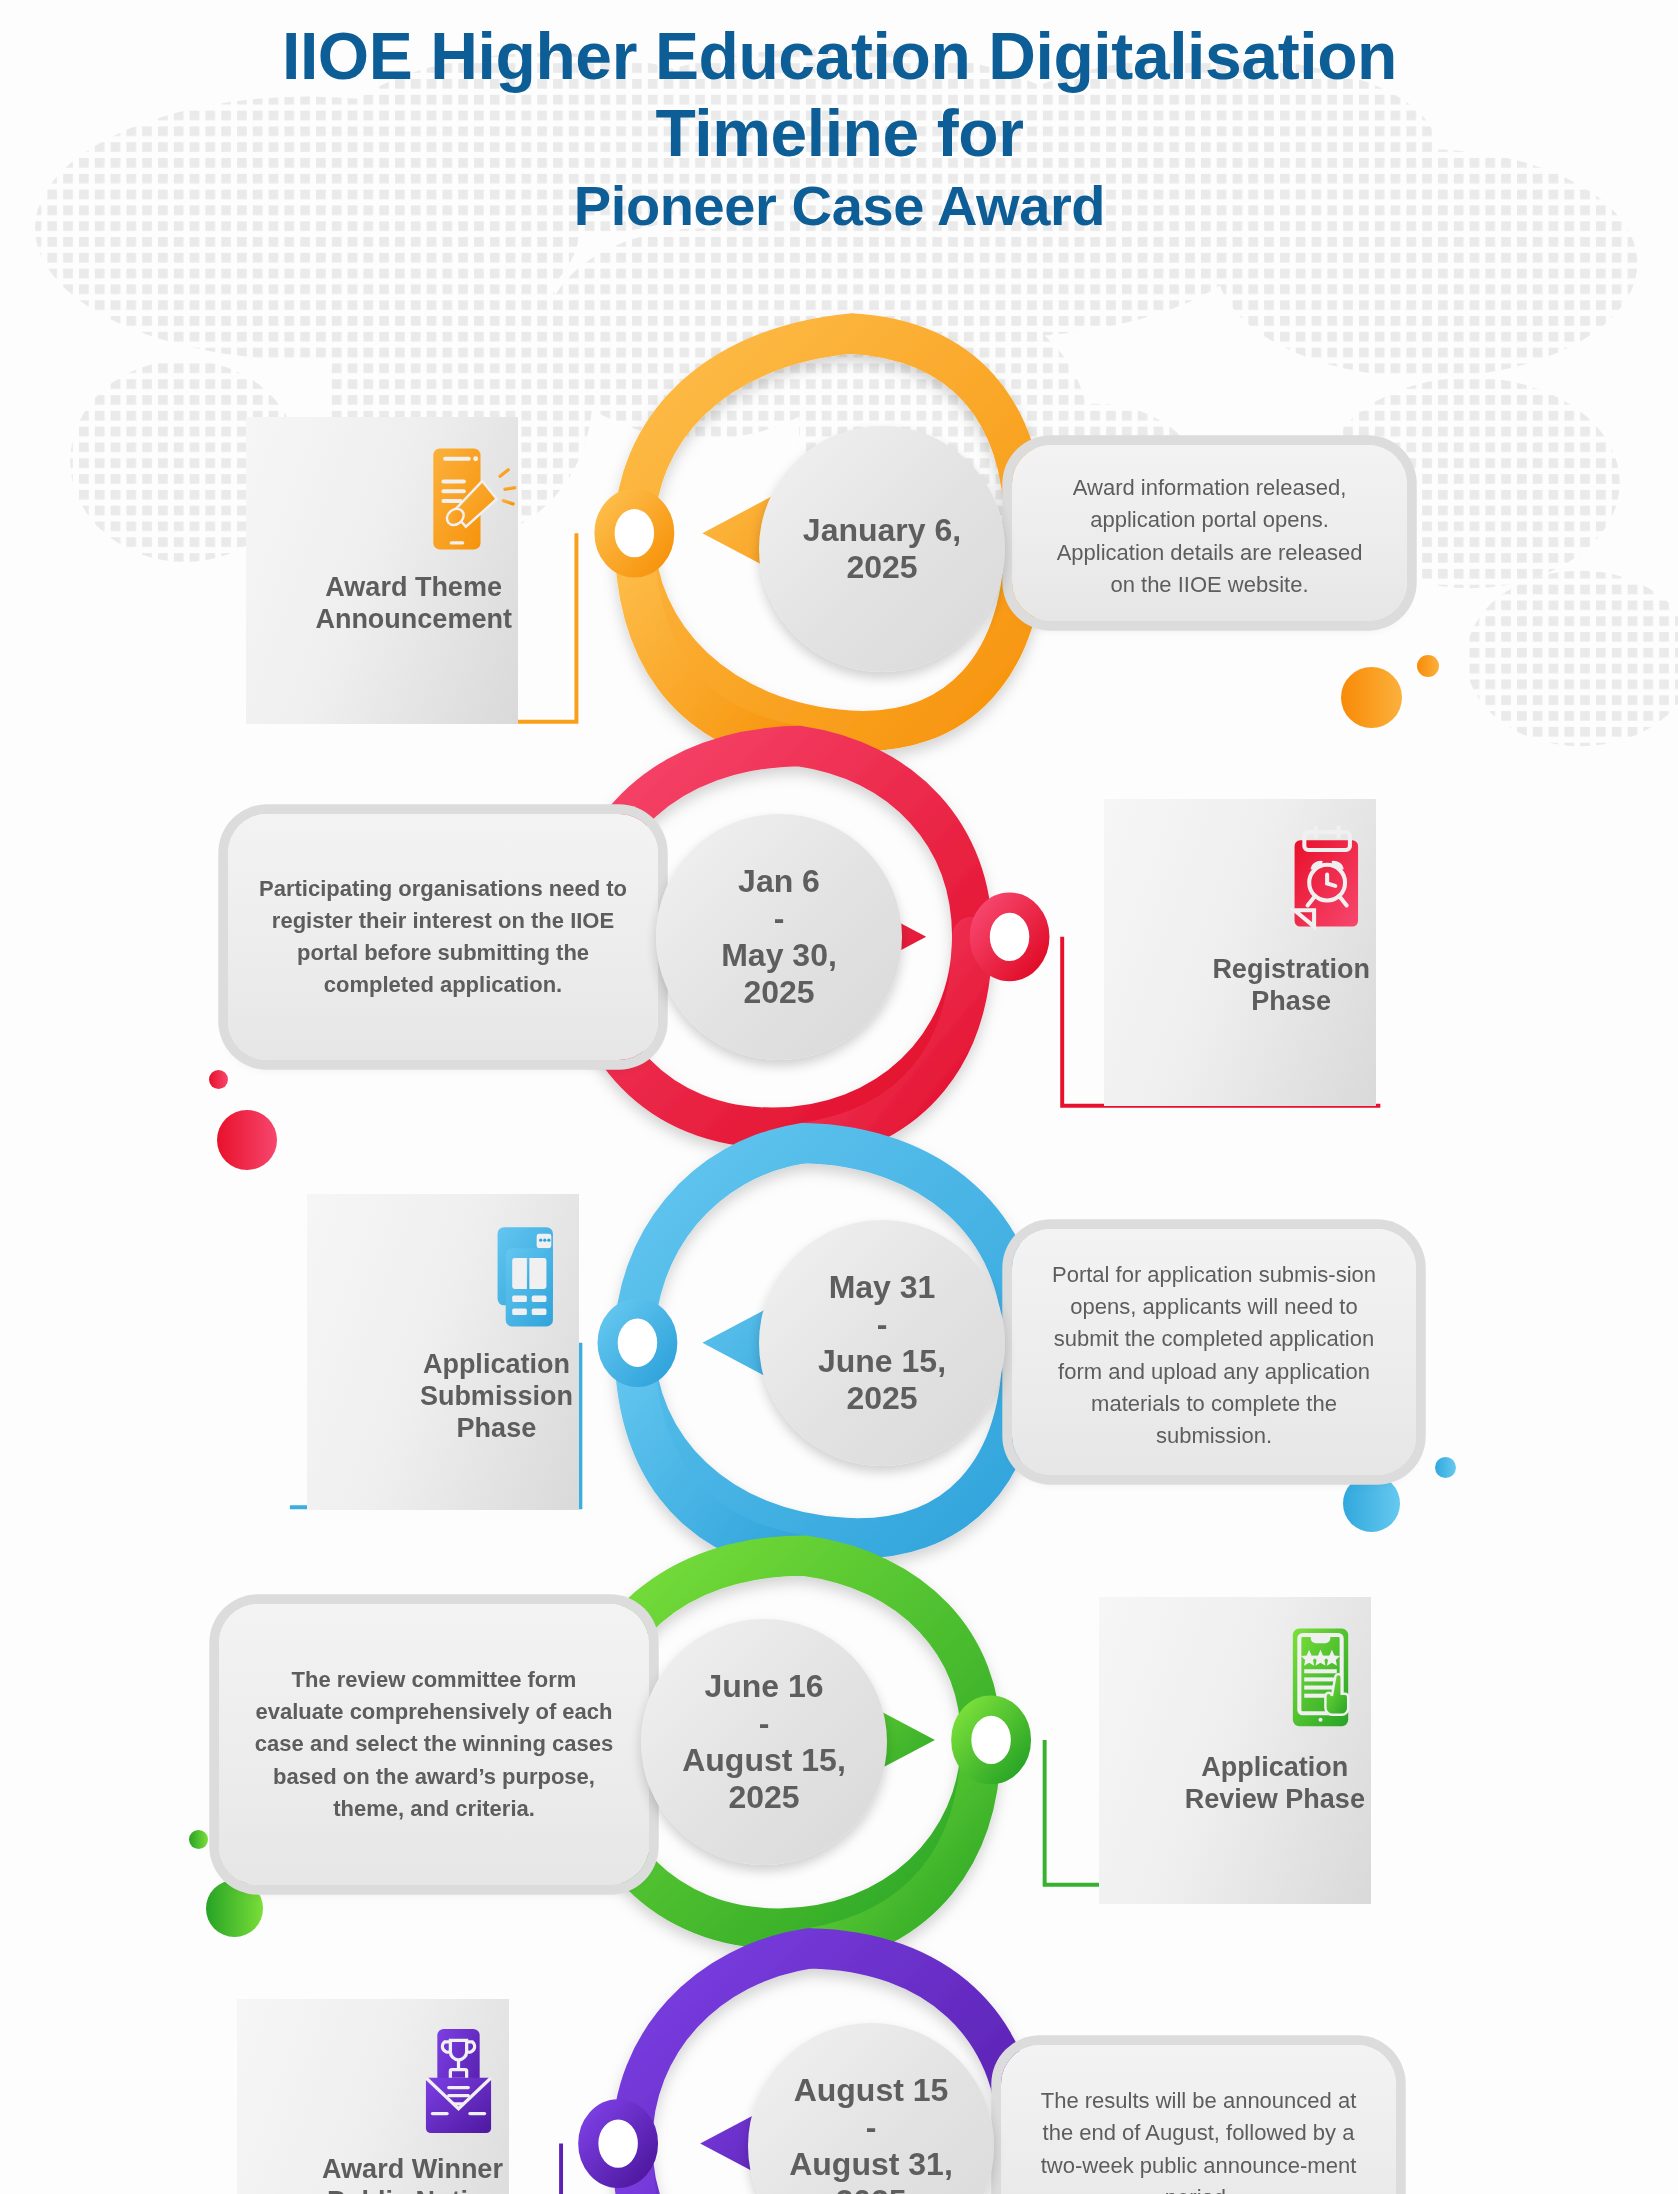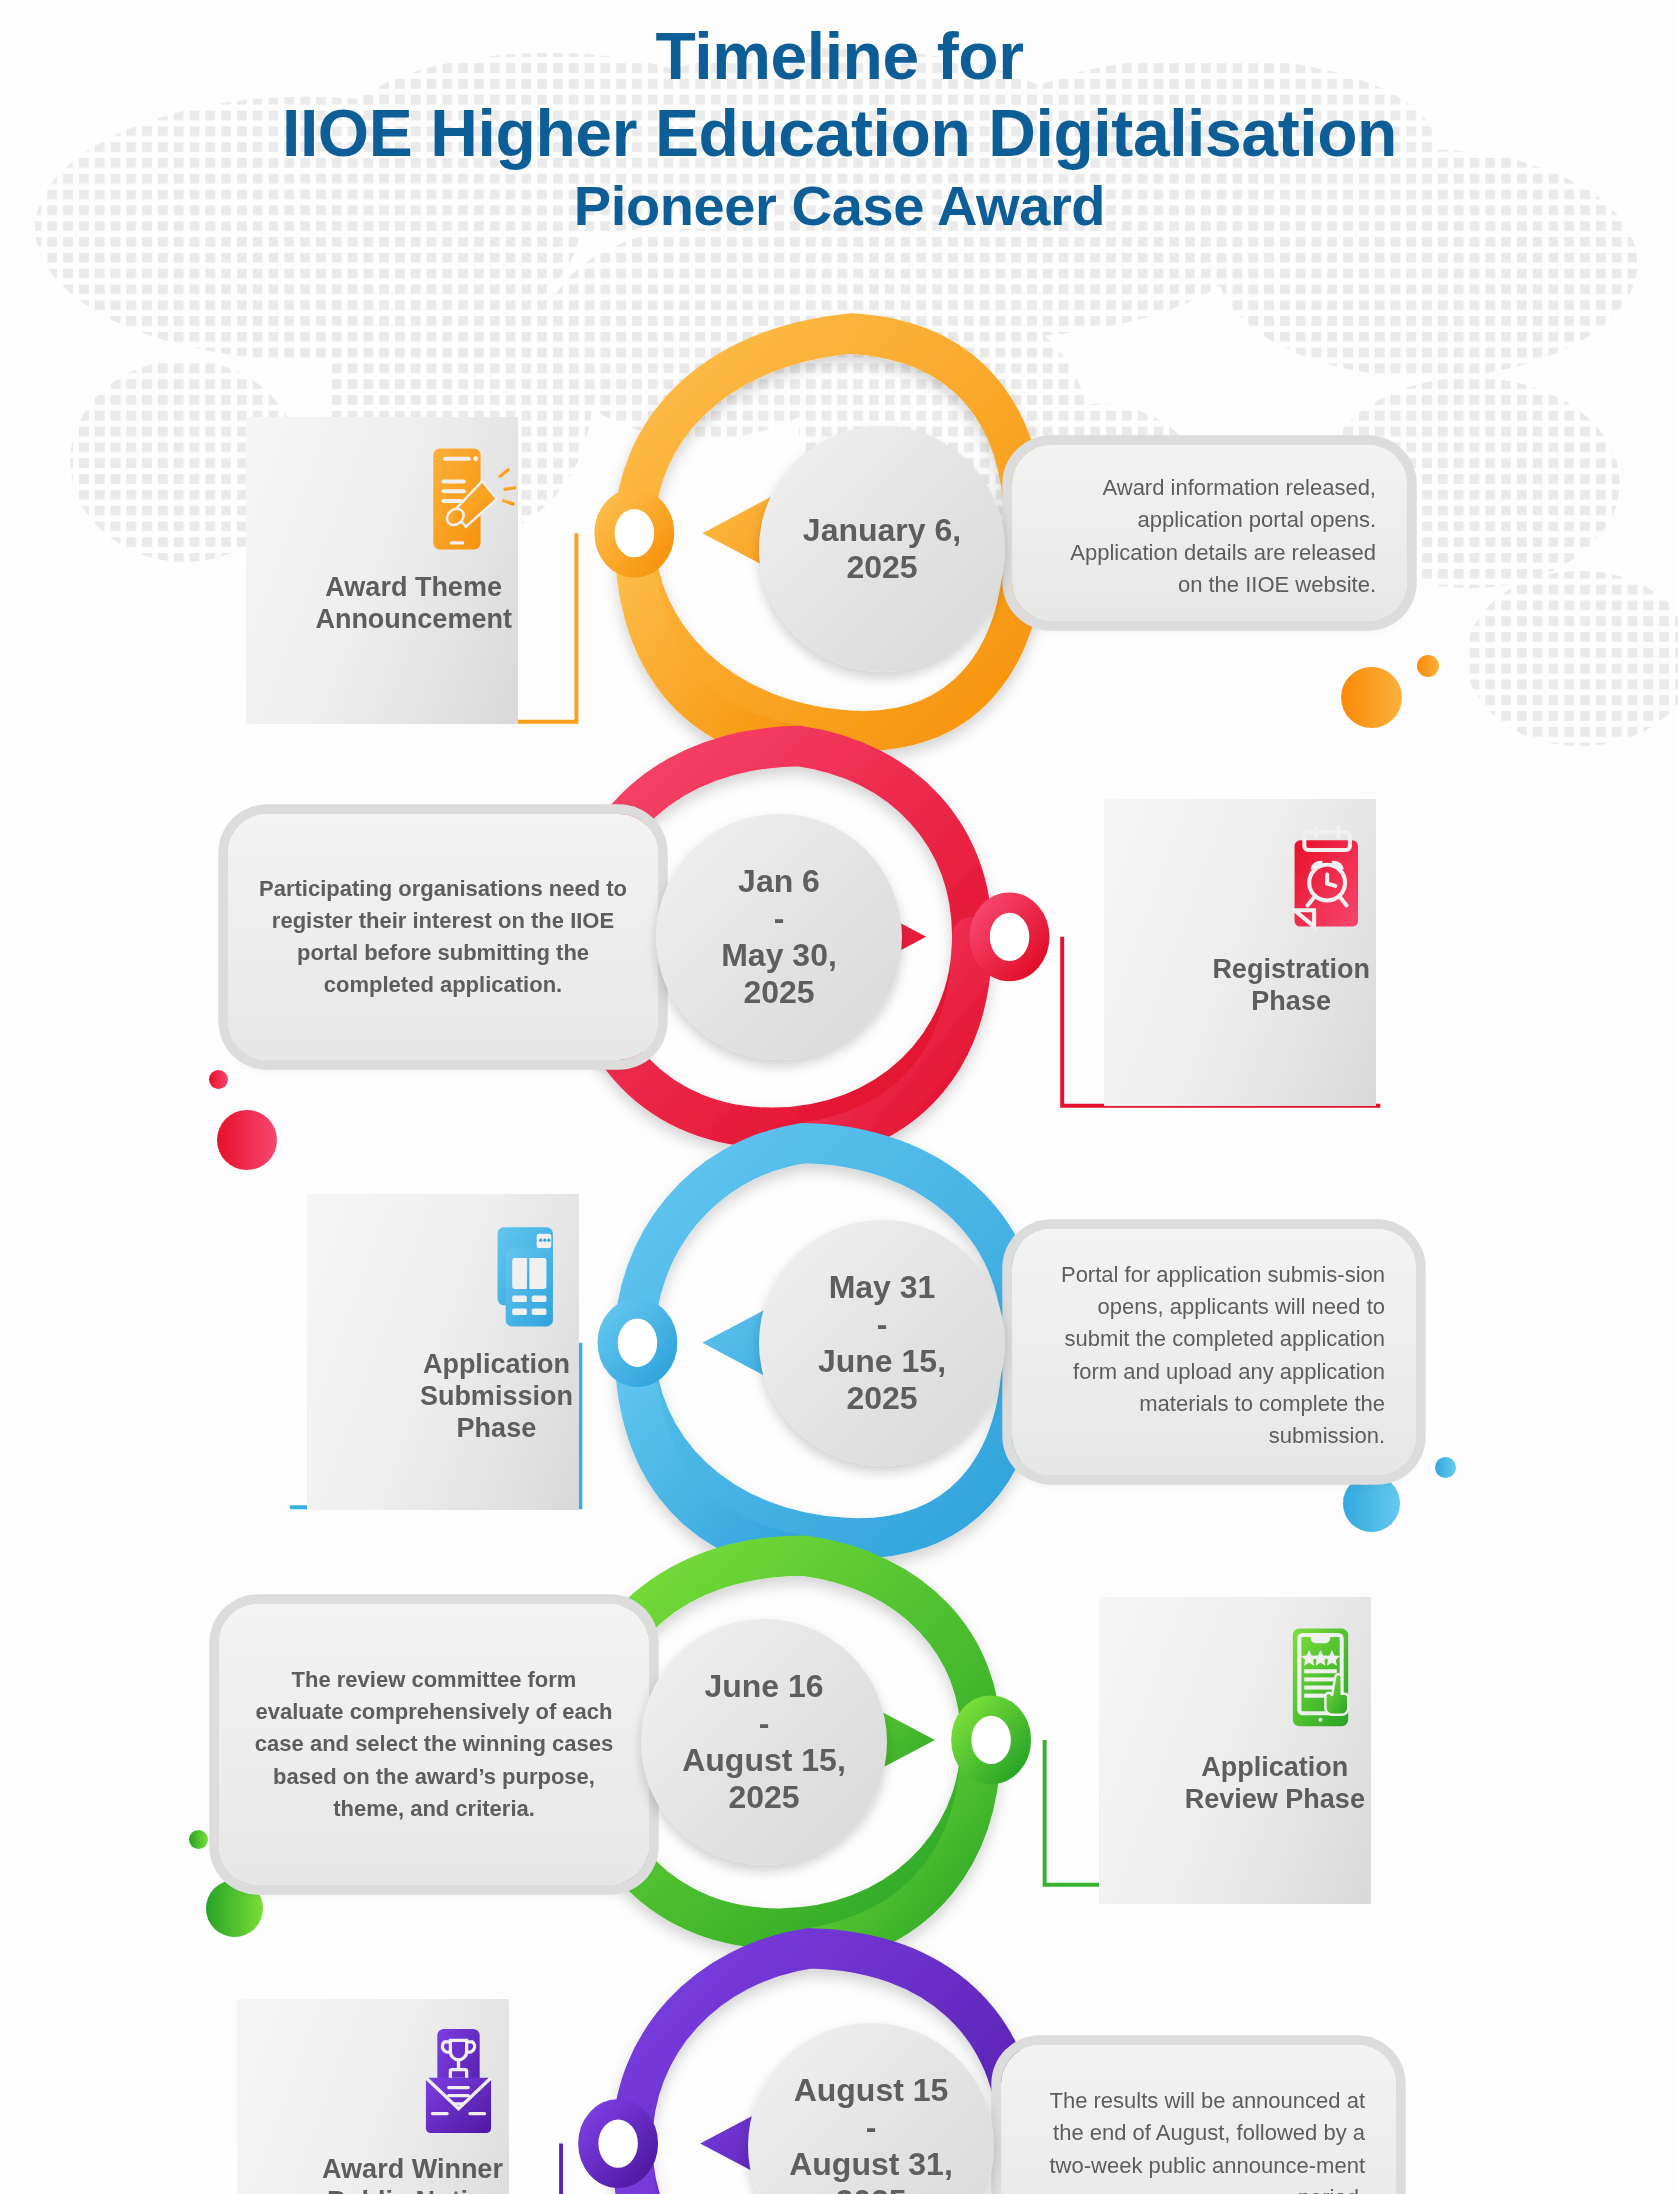--- a/index.html
+++ b/index.html
@@ -54,21 +54,21 @@
     background:linear-gradient(180deg,#f3f3f3 0%,#ececec 60%,#e6e6e6 100%);
     box-shadow:0 0 0 9.7px #dcdcdc, 0 7px 11.4px rgba(0,0,0,.10);
     display:flex; align-items:center;
     padding:23px 31px;
   }
   .desc-text{
     color:#5d5d5d; font-size:22px; line-height:1.46;
     font-family:"Liberation Sans", sans-serif;
   }
   .desc-pill.align-right .desc-text{ text-align:center; width:100%;font-weight:bold; }
-  .desc-pill.align-left  .desc-text{ text-align:right;  width:100%;margin-top:7px; }
+  .desc-pill.align-left  .desc-text{ text-align:center;  width:100%;margin-top:7px; }
 
   
   .icon-card{
     position:absolute; z-index:25;
     background:linear-gradient(110deg,#f6f6f6 0%,#efefef 45%,#d9d9d9 100%);
     display:flex; flex-direction:column; align-items:flex-end; justify-content:flex-start;
     padding-top:24.6px;
   }
   .icon-card .glyph{ width:101px; height:114px; display:block; }
   .icon-card .card-label{
@@ -103,22 +103,22 @@
         <ellipse cx="1600" cy="760" rx="360" ry="240"></ellipse>
         <ellipse cx="3600" cy="1500" rx="260" ry="200"></ellipse>
         <ellipse cx="420" cy="1050" rx="260" ry="230"></ellipse>
       </g>
     </mask>
   </defs>
   <rect width="3825" height="6447" fill="url(#dotGrid)" mask="url(#mapMask)" opacity="0.95"></rect>
 </svg>
 
 <div class="title-block">
+  <div class="title-line t2">IIOE Higher Education Digitalisation</div>
   <div class="title-line t1">Timeline for</div>
-  <div class="title-line t2">IIOE Higher Education Digitalisation</div>
   <div class="title-line t3">Pioneer Case Award</div>
 </div>
 
 <svg id="ribbon" viewBox="0 0 3825 6447" aria-hidden="true">
   <defs>
     <linearGradient id="g1" x1="0" y1="0" x2="1" y2="1">
       <stop offset="0%" stop-color="#FDBE4B"></stop>
         <stop offset="100%" stop-color="#F7930B"></stop>
     </linearGradient>
     <linearGradient id="g2" x1="0" y1="0" x2="1" y2="1">

